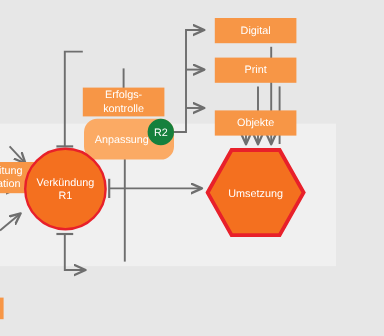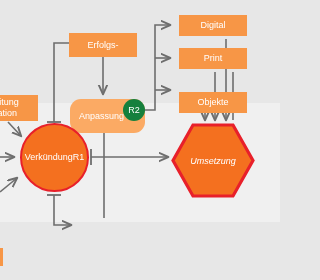--- a/index.html
+++ b/index.html
@@ -17,32 +17,32 @@
   #band-bot{top:222px;height:58px;background:#e7e7e7;}
 
   
   #wires{position:absolute;left:0;top:0;width:280px;height:280px;}
 
   
   .node{position:absolute;box-sizing:border-box;display:flex;align-items:center;
         justify-content:center;text-align:center;color:#ffffff;}
 
   .rect{background:#f79646;font-size:9px;line-height:11px;}
-  .rect.two-line{line-height:11px;}
+  .rect.two-line{line-height:11px;margin-top:40px;}
 
   .pill{background:#fbaa64;border-radius:11px;font-size:9px;
         justify-content:flex-start;padding-left:9px;}
   .pill .pill-badge{position:absolute;right:0;top:0;width:22px;height:22px;
         border-radius:50%;background:#15803d;display:flex;align-items:center;
         justify-content:center;font-size:9px;color:#fff;}
 
   .circle{background:#f4701f;border:2px solid #e8202a;border-radius:50%;
-          flex-direction:row;font-size:9px;line-height:11px;}
+          flex-direction:column;font-size:9px;line-height:11px;}
 
-  .hexwrap{position:absolute;font-style:italic;}
+  .hexwrap{position:absolute;}
   .hexwrap .hexlabel{position:absolute;left:0;top:0;width:100%;height:100%;
         display:flex;align-items:center;justify-content:center;
         color:#fff;font-size:9px;pointer-events:none;}
 
   .edge-sliver{position:absolute;background:#f79646;}
 </style>
 </head>
 <body>
 
 <div id="stage">
@@ -86,20 +86,21 @@
     </g>
   </svg>
 
   <div class="node rect two-line" style="left:-28px;top:95px;width:66px;height:26px;flex-direction:column;">
     <span>reitung</span>
     <span>cation</span>
   </div>
 
   <div class="node rect two-line" style="left:69px;top:33px;width:68px;height:24px;flex-direction:column;">
     <span>Erfolgs-</span>
+    <span>kontrolle</span>
   </div>
 
   <div class="node pill" style="left:70px;top:99px;width:75px;height:34px;">
     <span>Anpassung</span>
     <span class="pill-badge">R2</span>
   </div>
 
   <div class="node circle" style="left:20px;top:123px;width:69px;height:69px;">
     <span>Verkündung</span>
     <span>R1</span>

